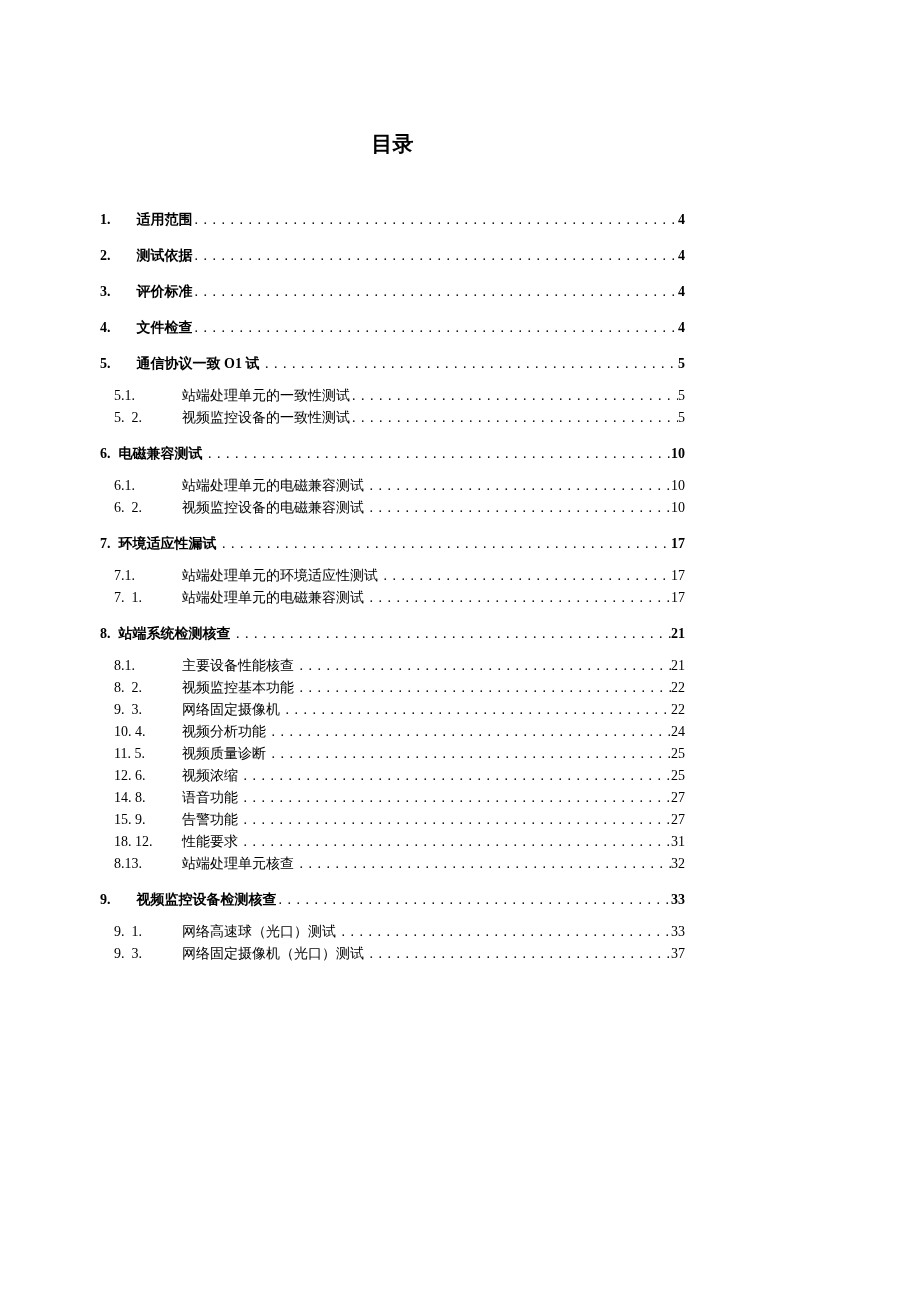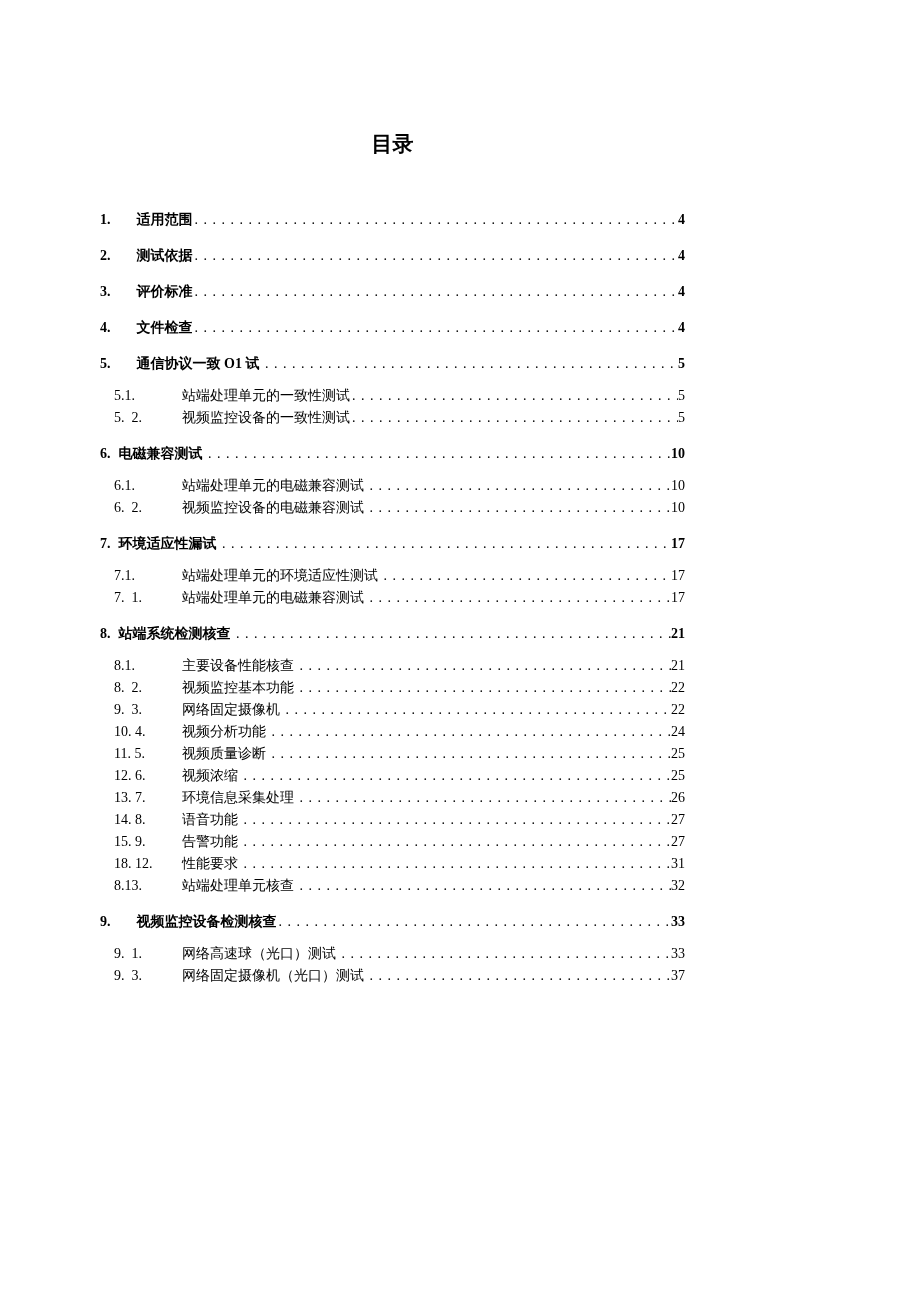--- a/index.html
+++ b/index.html
@@ -186,26 +186,20 @@
         <span class="toc-leader"></span>
         <span class="toc-page">25</span>
       </div>
       <div class="toc-entry lvl2">
         <span class="toc-num">12. 6.</span>
         <span class="toc-text">视频浓缩 </span>
         <span class="toc-leader"></span>
         <span class="toc-page">25</span>
       </div>
       <div class="toc-entry lvl2">
-        <span class="toc-num">13. 7.</span>
-        <span class="toc-text">环境信息采集处理 </span>
-        <span class="toc-leader"></span>
-        <span class="toc-page">26</span>
-      </div>
-      <div class="toc-entry lvl2">
         <span class="toc-num">14. 8.</span>
         <span class="toc-text">语音功能 </span>
         <span class="toc-leader"></span>
         <span class="toc-page">27</span>
       </div>
       <div class="toc-entry lvl2">
         <span class="toc-num">15. 9.</span>
         <span class="toc-text">告警功能 </span>
         <span class="toc-leader"></span>
         <span class="toc-page">27</span>

